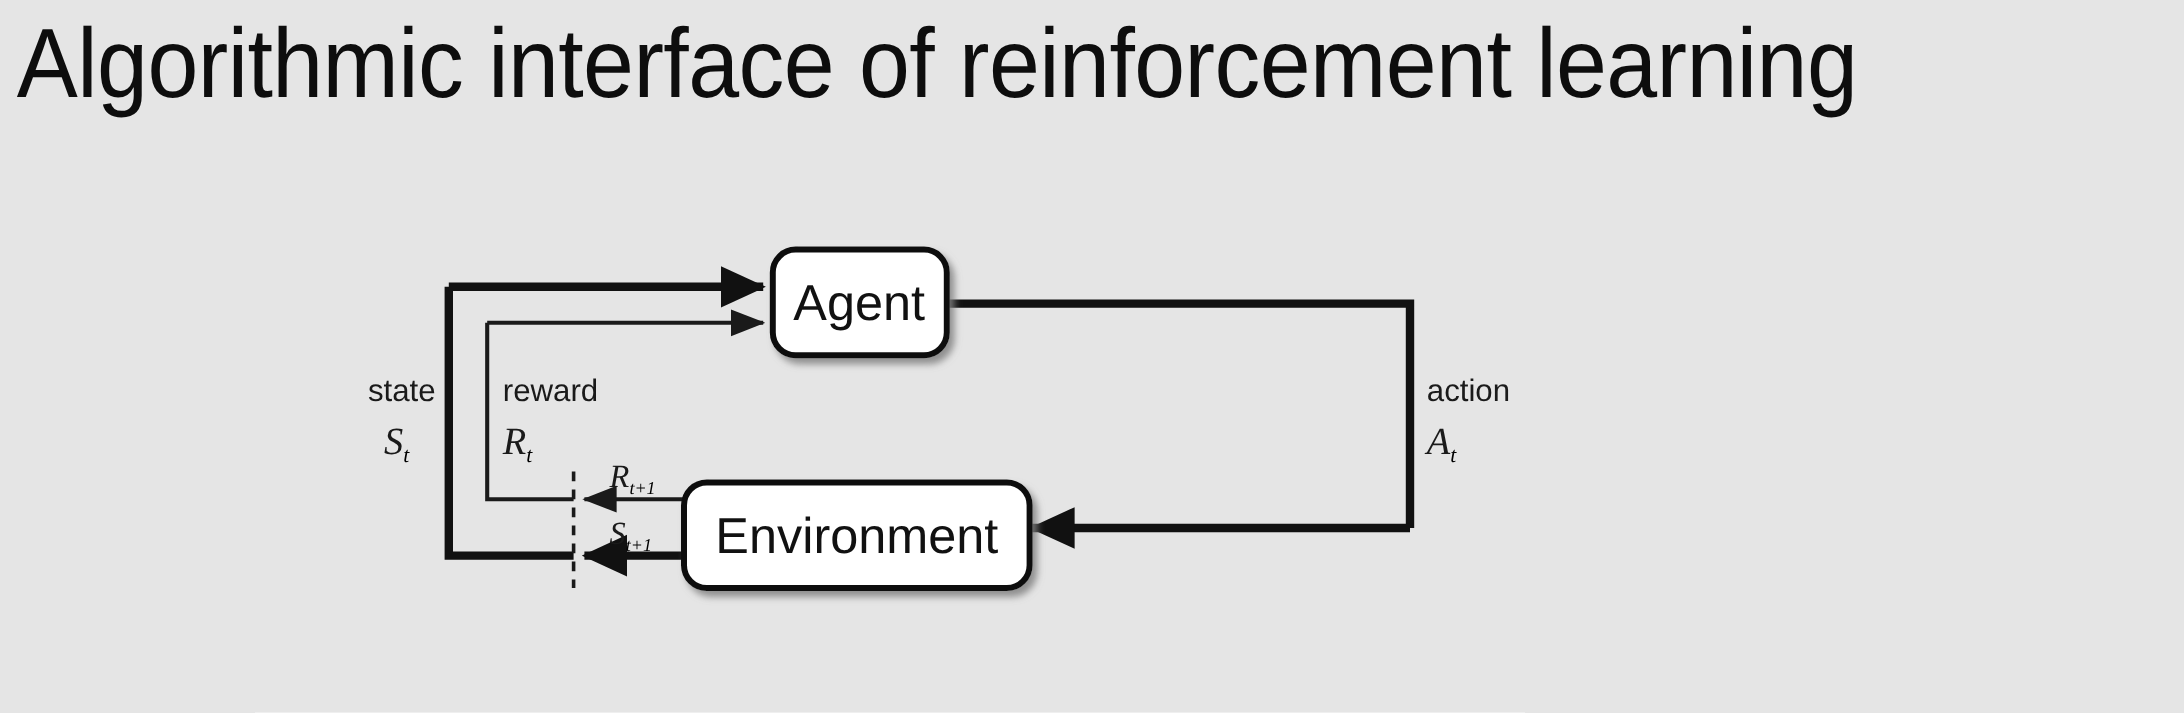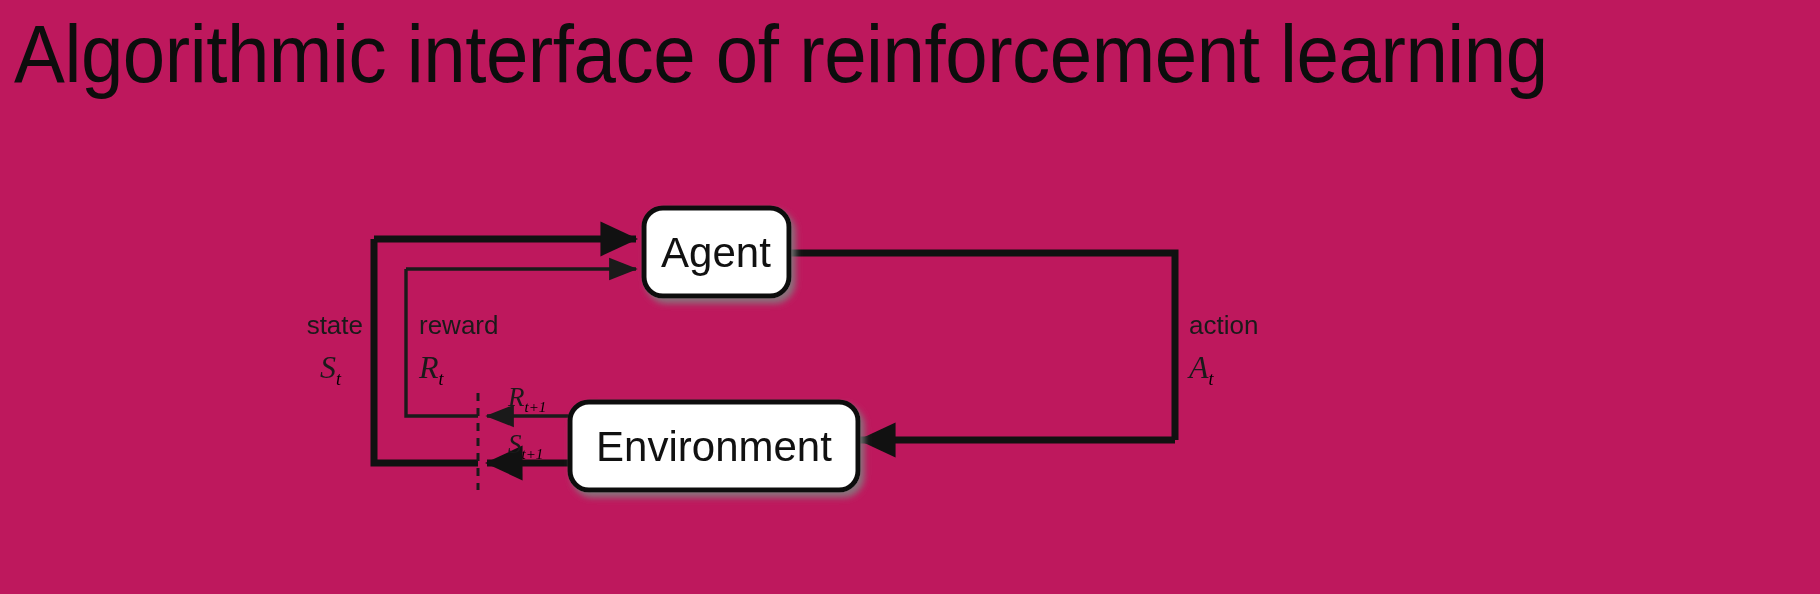--- a/index.html
+++ b/index.html
@@ -12,21 +12,21 @@
     height: 594px;
     overflow: hidden;
     font-family: "Liberation Sans", sans-serif;
     color: #000000;
   }
 
   #slide {
     position: relative;
     width: 1820px;
     height: 594px;
-    background: #be185d;
+    background: #e5e5e5;
   }
 
   
   #slide-title {
     position: absolute;
     left: 14px;
     top: 6px;
     width: 1800px;
     font-family: "Liberation Sans", sans-serif;
     font-weight: 400;

